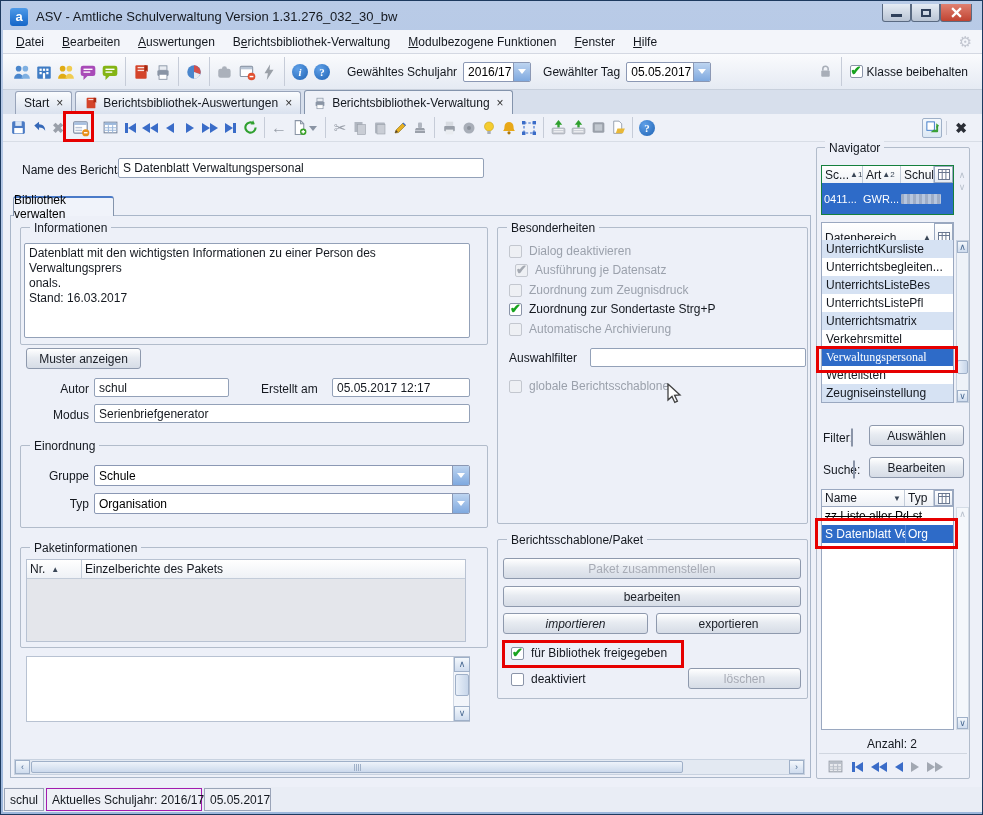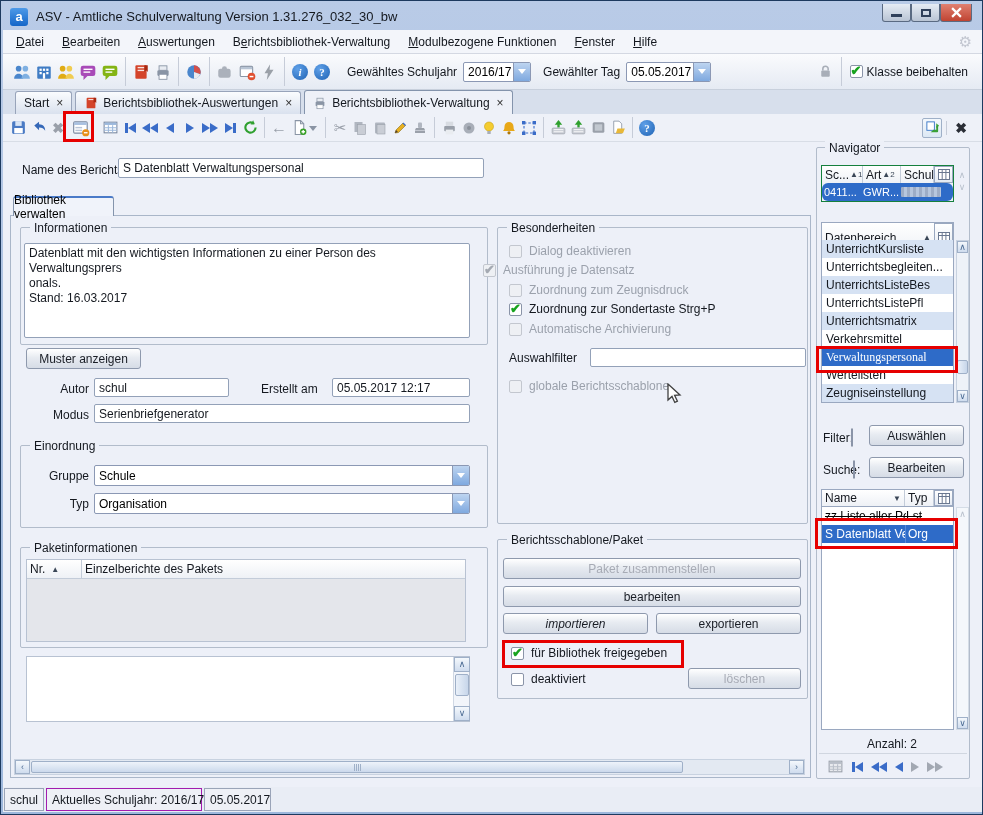--- a/index.html
+++ b/index.html
@@ -503,21 +503,21 @@
       <div class="sb" style="width:15px;height:14px;margin-left:auto;">›</div>
     </div>
 
     <div class="fs" style="left:494px;top:85px;width:311px;height:297px;"></div>
     <span class="fsl" style="left:504px;top:79px;">Besonderheiten</span>
 
     <div class="abs" style="left:506px;top:102px;display:flex;align-items:center;gap:7px;">
       <span class="cb dis"></span>
       <span class="lbl dis">Dialog deaktivieren</span>
     </div>
-    <div class="abs" style="left:480px;top:121px;display:flex;align-items:center;gap:7px;">
+    <div class="abs" style="left:512px;top:121px;display:flex;align-items:center;gap:7px;">
       <span class="cb dis checked"></span>
       <span class="lbl dis">Ausführung je Datensatz</span>
     </div>
     <div class="abs" style="left:506px;top:141px;display:flex;align-items:center;gap:7px;">
       <span class="cb dis"></span>
       <span class="lbl dis">Zuordnung zum Zeugnisdruck</span>
     </div>
     <div class="abs" style="left:506px;top:160px;display:flex;align-items:center;gap:7px;">
       <span class="cb checked"></span>
       <span class="lbl">Zuordnung zur Sondertaste Strg+P</span>
@@ -578,21 +578,21 @@
           <span class="th" style="width:33px;">
               <span>Schule</span>
             </span>
           <span class="grid-btn">
               <svg width="12" height="11" viewBox="0 0 12 11">
                 <rect x="0.5" y="0.5" width="11" height="10" fill="#fff" stroke="#6a7890"></rect>
                 <path d="M0.5 3.5h11M4.2 0.5v10M7.9 0.5v10" stroke="#6a7890"></path>
               </svg>
             </span>
         </div>
-        <div style="display:flex;height:18px;background:#2e6bc8;color:#fff;font-size:11px;align-items:center;border-radius:6px;">
+        <div style="display:flex;height:31px;background:#2e6bc8;color:#fff;font-size:11px;align-items:center;">
           <span style="width:41px;padding-left:2px;overflow:hidden;white-space:nowrap;">0411...</span>
           <span style="width:38px;overflow:hidden;white-space:nowrap;">GWR...</span>
           <span class="blurred" style="width:40px;height:10px;opacity:.8;"></span>
         </div>
       </div>
       <div class="abs" style="left:139px;top:22px;display:flex;flex-direction:column;gap:2px;">
         <span class="sb" style="width:12px;height:10px;border:none;background:none;color:#b8c0cc;">∧</span>
         <span class="sb" style="width:12px;height:10px;border:none;background:none;color:#b8c0cc;">∨</span>
       </div>
 

